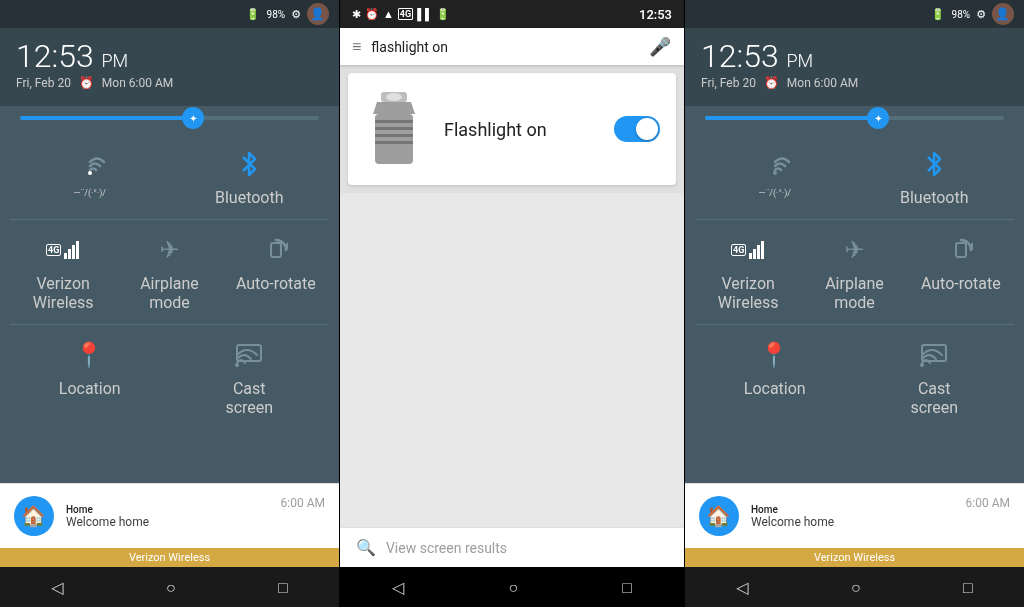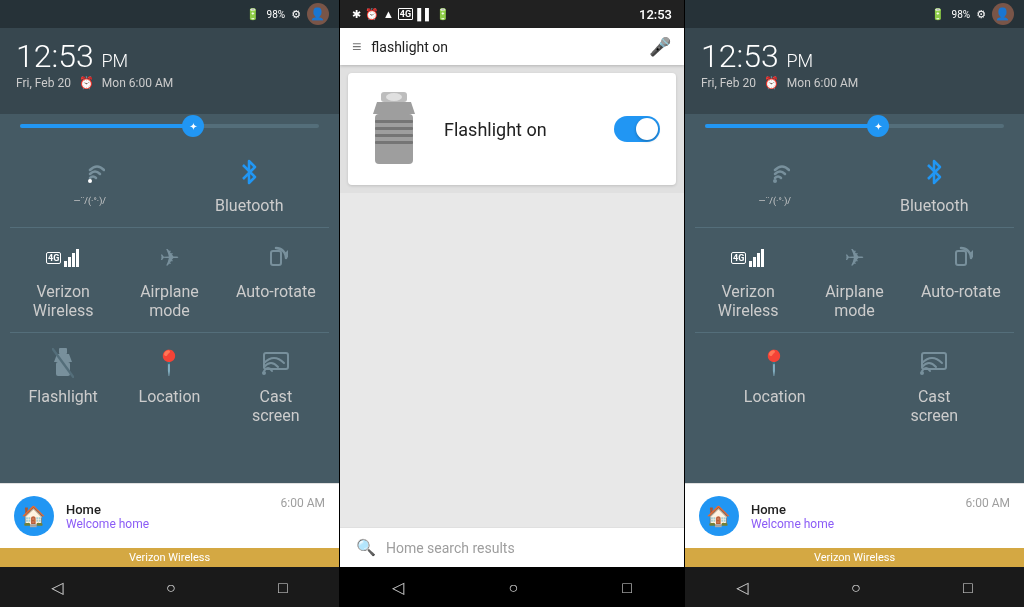--- a/index.html
+++ b/index.html
@@ -56,21 +56,21 @@
     }
 
     .battery-text {
       font-size: 10px;
       color: #fff;
     }
 
     
     .date-time-header {
       background: #37474f;
-      padding: 12px 16px 24px;
+      padding: 12px 16px 16px;
     }
 
     .time-display {
       font-size: 32px;
       color: #fff;
       font-weight: 300;
       line-height: 1;
     }
 
     .time-ampm {
@@ -204,28 +204,28 @@
       color: #fff;
       font-size: 20px;
       flex-shrink: 0;
     }
 
     .notif-content {
       flex: 1;
     }
 
     .notif-title {
-      font-size: 13px;
+      font-size: 10px;
       font-weight: 500;
       color: #212121;
     }
 
     .notif-subtitle {
       font-size: 12px;
-      color: #8b5cf6;
+      color: #404040;
     }
 
     .notif-time {
       font-size: 12px;
       color: #9e9e9e;
       align-self: flex-start;
     }
 
     
     .carrier-bar {
@@ -472,31 +472,20 @@
           </svg>
         </div>
         <span class="qs-label">Auto-rotate</span>
       </div>
     </div>
 
     <div class="qs-divider"></div>
 
     <div class="qs-row">
       <div class="qs-item">
-        <div class="qs-icon inactive">
-          <svg width="22" height="30" viewBox="0 0 22 30">
-            <rect x="7" y="0" width="8" height="6" rx="1" fill="#78909c"></rect>
-            <polygon points="5,6 17,6 20,14 2,14" fill="#78909c"></polygon>
-            <rect x="4" y="14" width="14" height="14" rx="2" fill="#78909c"></rect>
-            <line x1="0" y1="0" x2="22" y2="30" stroke="#546e7a" stroke-width="2.5"></line>
-          </svg>
-        </div>
-        <span class="qs-label">Flashlight</span>
-      </div>
-      <div class="qs-item">
         <div class="qs-icon active" style="font-size:24px;">📍</div>
         <span class="qs-label">Location</span>
       </div>
       <div class="qs-item">
         <div class="qs-icon inactive">
           <svg width="28" height="24" viewBox="0 0 28 24">
             <rect x="2" y="2" width="24" height="16" rx="2" fill="none" stroke="#78909c" stroke-width="2"></rect>
             <path d="M2 20 Q6 14 10 20" fill="none" stroke="#78909c" stroke-width="2" stroke-linecap="round"></path>
             <path d="M2 16 Q9 8 16 16" fill="none" stroke="#78909c" stroke-width="2" stroke-linecap="round"></path>
             <path d="M2 12 Q12 2 22 12" fill="none" stroke="#78909c" stroke-width="2" stroke-linecap="round"></path>
@@ -571,21 +560,21 @@
       <div class="toggle-switch">
         <div class="toggle-thumb"></div>
       </div>
     </div>
   </div>
 
   <div class="google-content-area"></div>
 
   <div class="google-bottom-search">
     <span class="search-icon-small">🔍</span>
-    <span class="view-search-text">Home search results</span>
+    <span class="view-search-text">View screen results</span>
   </div>
 
   <div class="google-nav-bar">
     <span class="nav-btn">◁</span>
     <span class="nav-btn">○</span>
     <span class="nav-btn">□</span>
   </div>
 </div>
 
 <div class="phone-panel right">

